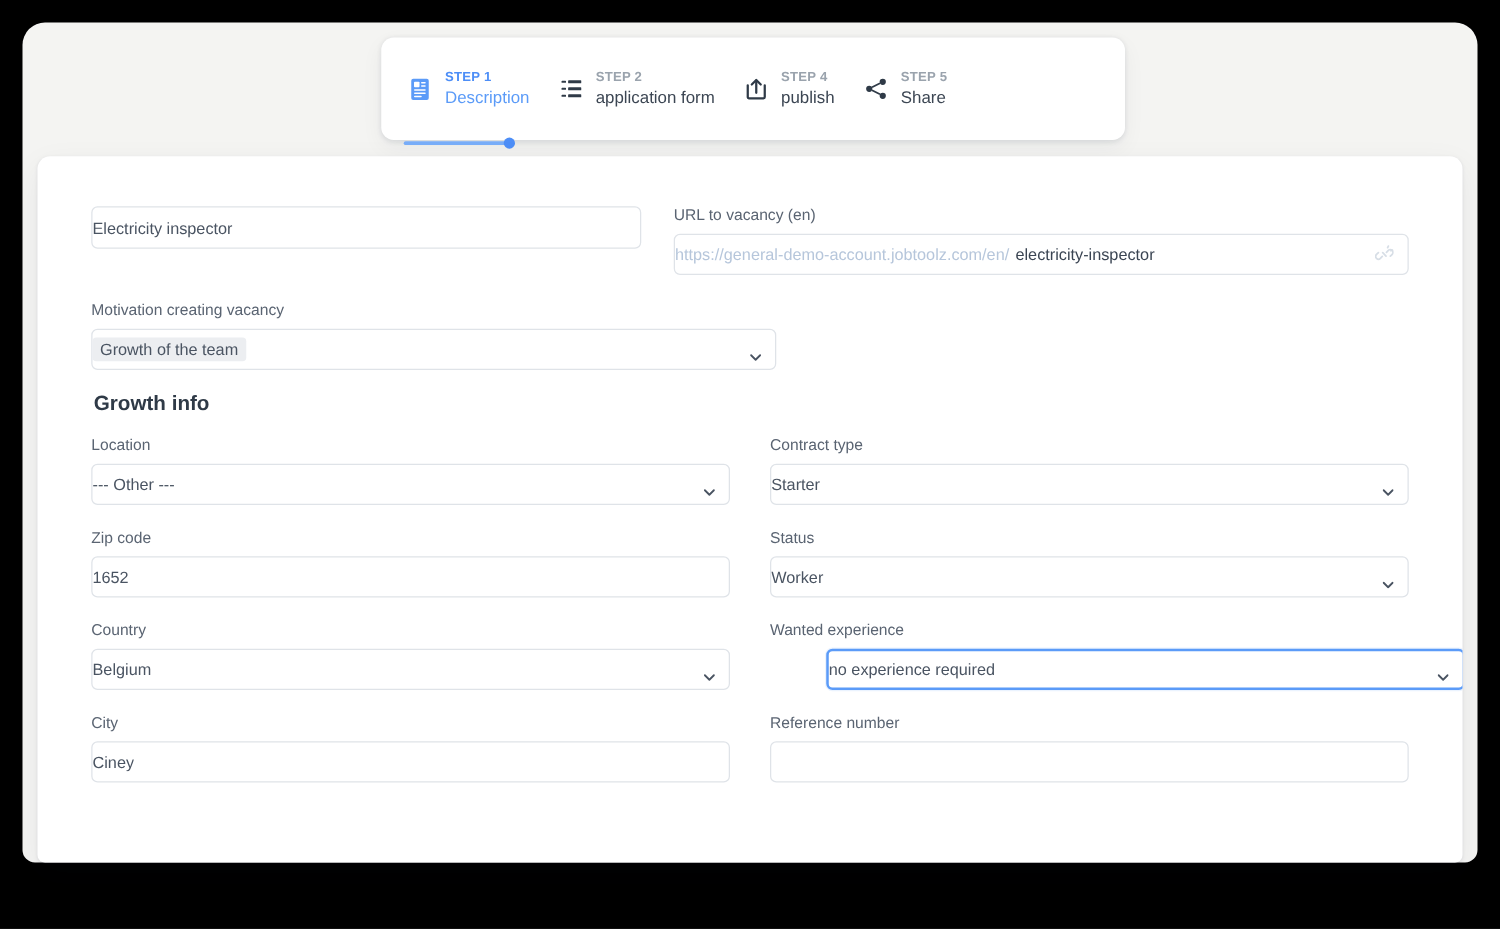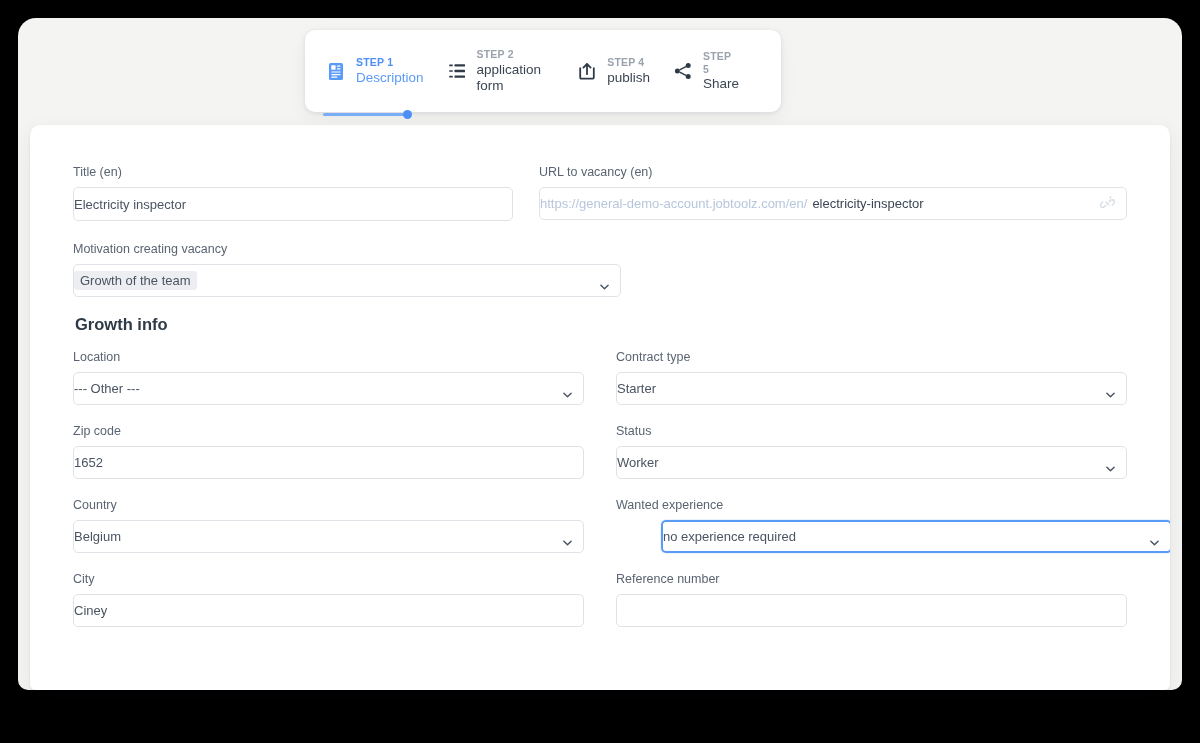--- a/index.html
+++ b/index.html
@@ -17,21 +17,21 @@
     left: 18px; top: 18px;
     width: 1164px; height: 672px;
     background: #f4f4f2;
     border-radius: 18px 18px 10px 10px;
   }
 
   
   #stepper-card {
     position: absolute;
     left: 287px; top: 12px;
-    width: 476px; height: 82px;
+    width: 595px; height: 82px;
     background: #ffffff;
     border-radius: 10px;
     box-shadow: 0 1px 4px rgba(20,30,60,.10), 0 6px 18px rgba(20,30,60,.05);
     display: flex;
     align-items: center;
     padding: 0 20px;
   }
   .step {
     display: flex;
     align-items: center;
@@ -272,21 +272,20 @@
     </div>
   </div>
 
   <div id="main-card">
     <div id="card-inner">
 
 
       <div class="row" id="title-row">
         <div class="col" id="title-col">
           <div class="field" id="title-field">
-            <label class="field-label">Title (en)</label>
             <div class="control">
               <span class="value">Electricity inspector</span>
             </div>
           </div>
         </div>
         <div class="col" id="url-col">
           <div class="field">
             <label class="field-label">URL to vacancy (en)</label>
             <div class="control">
               <span class="url-prefix">https://general-demo-account.jobtoolz.com/en/</span>

